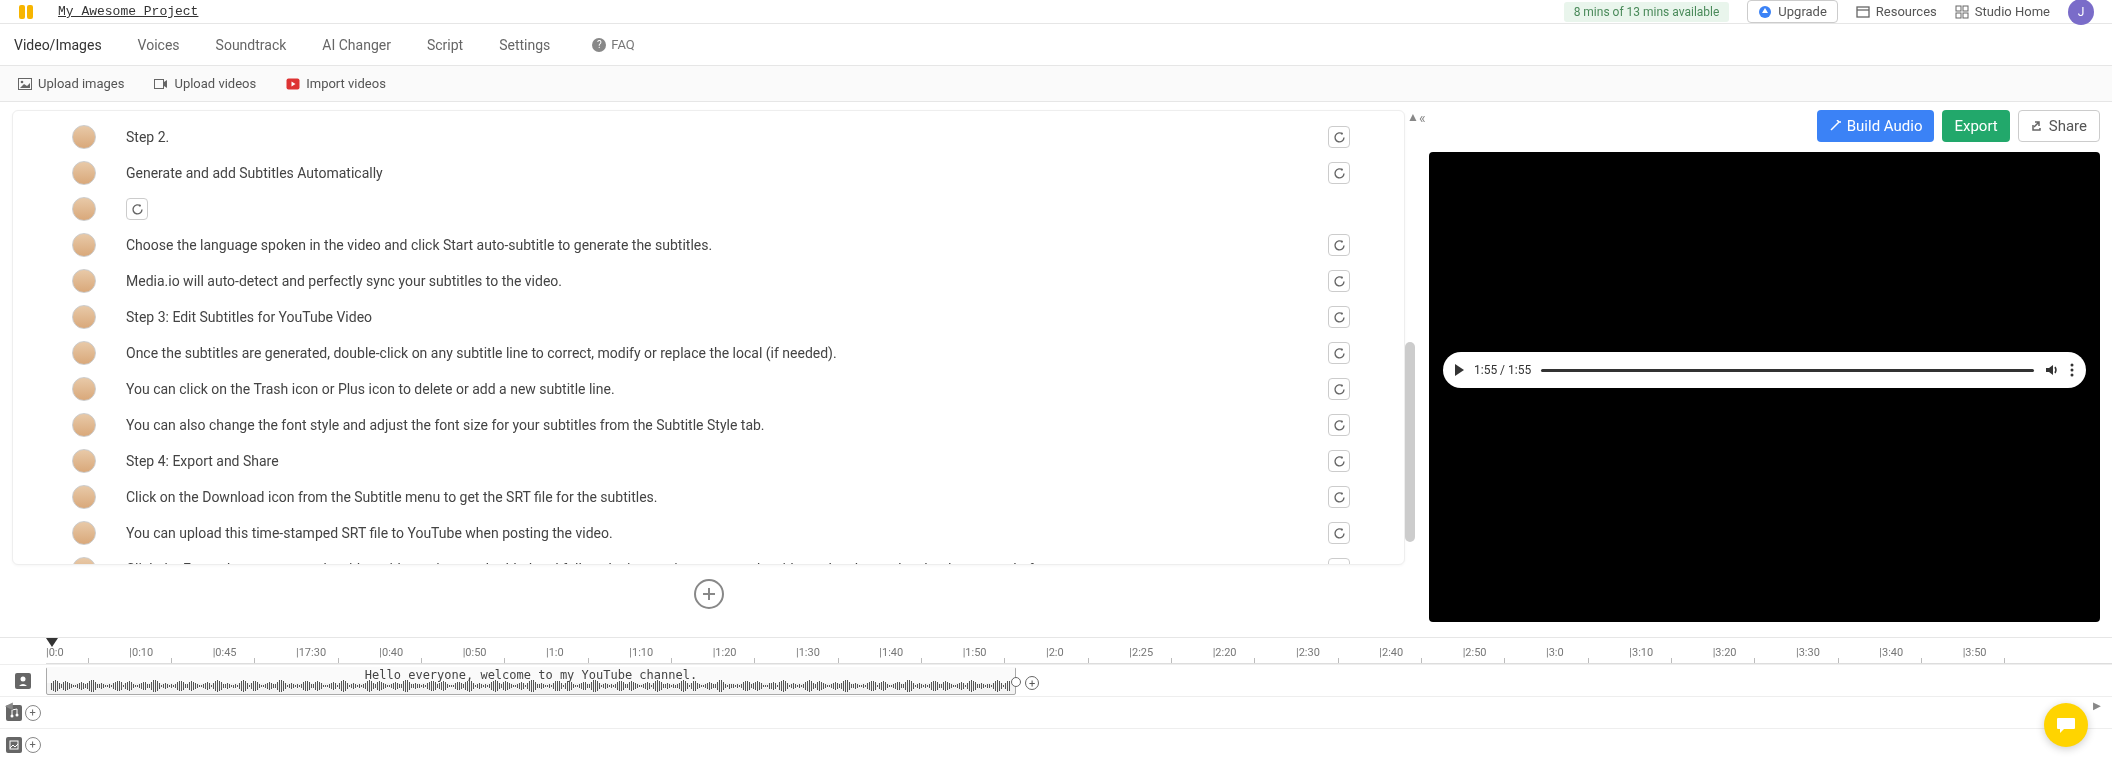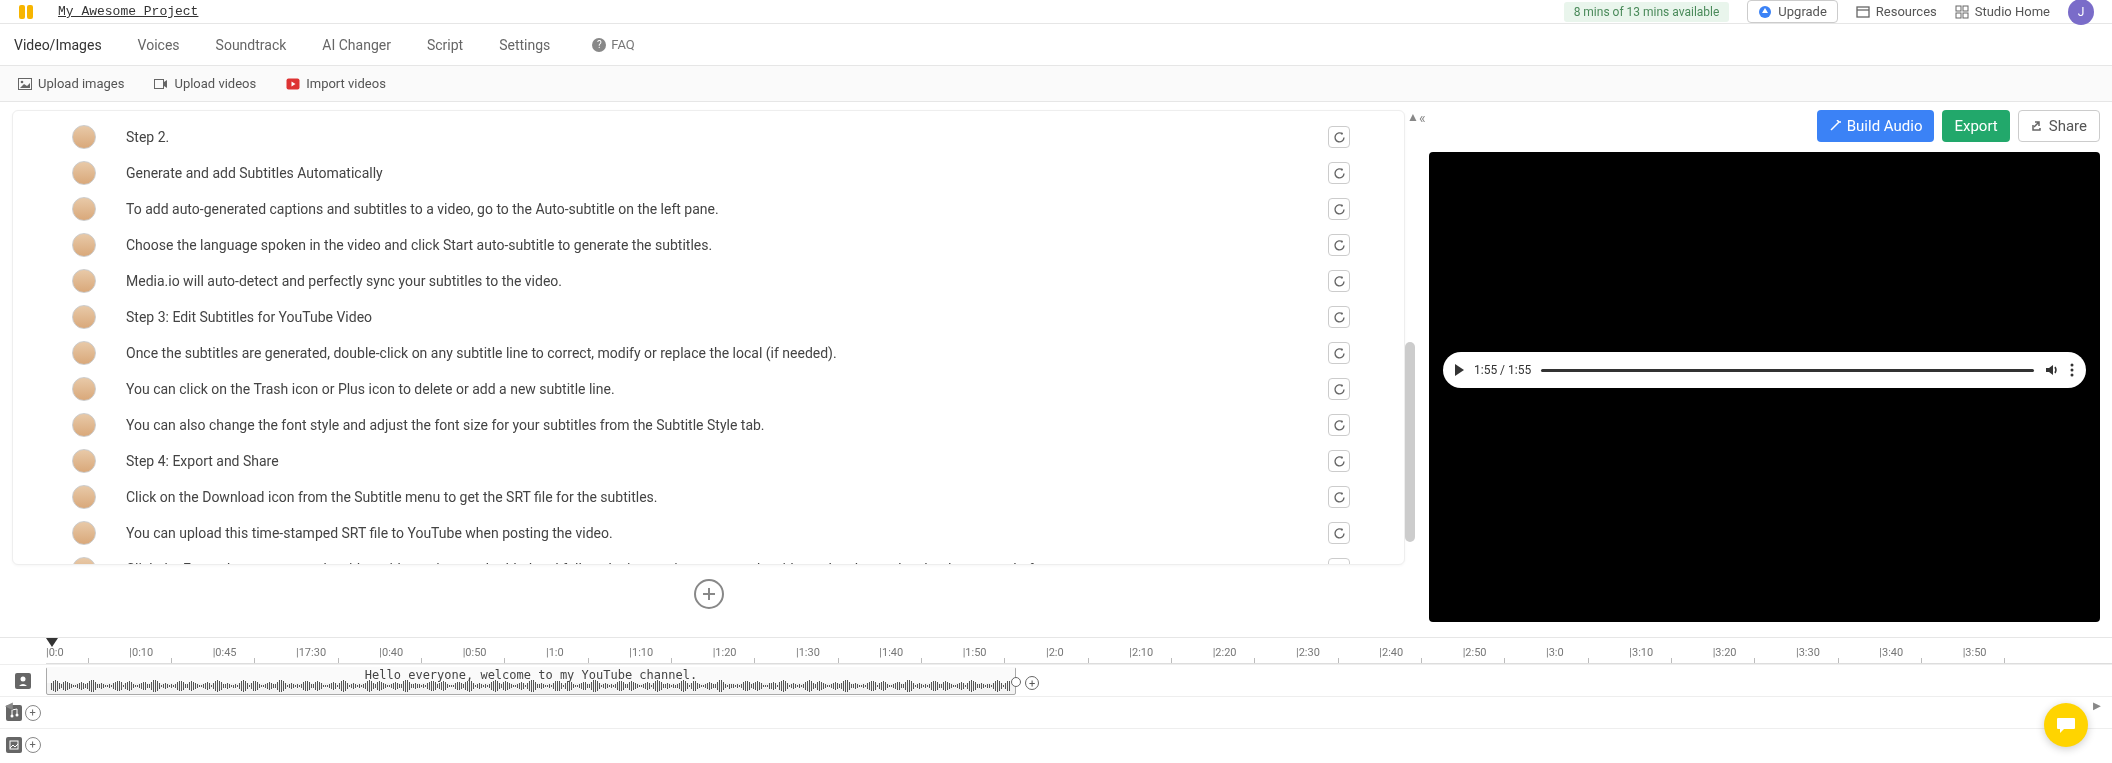--- a/index.html
+++ b/index.html
@@ -191,21 +191,20 @@
           <div class="script-text">Generate and add Subtitles Automatically</div>
           <div class="refresh-icon">
             <svg width="13" height="13" viewBox="0 0 13 13">
               <path d="M11 6.5 A4.5 4.5 0 1 1 9.5 3" fill="none" stroke="#666" stroke-width="1.4"></path>
               <path d="M9 1 L10 3.2 L7.8 3.4 Z" fill="#666"></path>
             </svg>
           </div>
         </div>
         <div class="script-row">
           <div class="avatar-img"></div>
-          <div class="script-text">To add auto-generated captions and subtitles to a video, go to the Auto-subtitle on the left pane.</div>
           <div class="refresh-icon">
             <svg width="13" height="13" viewBox="0 0 13 13">
               <path d="M11 6.5 A4.5 4.5 0 1 1 9.5 3" fill="none" stroke="#666" stroke-width="1.4"></path>
               <path d="M9 1 L10 3.2 L7.8 3.4 Z" fill="#666"></path>
             </svg>
           </div>
         </div>
         <div class="script-row">
           <div class="avatar-img"></div>
           <div class="script-text">Choose the language spoken in the video and click Start auto-subtitle to generate the subtitles.</div>
@@ -384,21 +383,21 @@
       <div class="ruler-mark" style="left: 666.667px;">|1:20</div>
       <div class="ruler-tick" style="left: 708.333px;"></div>
       <div class="ruler-mark" style="left: 750px;">|1:30</div>
       <div class="ruler-tick" style="left: 791.667px;"></div>
       <div class="ruler-mark" style="left: 833.333px;">|1:40</div>
       <div class="ruler-tick" style="left: 875px;"></div>
       <div class="ruler-mark" style="left: 916.667px;">|1:50</div>
       <div class="ruler-tick" style="left: 958.333px;"></div>
       <div class="ruler-mark" style="left: 1000px;">|2:0</div>
       <div class="ruler-tick" style="left: 1041.67px;"></div>
-      <div class="ruler-mark" style="left: 1083.33px;">|2:10</div>
+      <div class="ruler-mark" style="left: 1083.33px;">|2:25</div>
       <div class="ruler-tick" style="left: 1125px;"></div>
       <div class="ruler-mark" style="left: 1166.67px;">|2:20</div>
       <div class="ruler-tick" style="left: 1208.33px;"></div>
       <div class="ruler-mark" style="left: 1250px;">|2:30</div>
       <div class="ruler-tick" style="left: 1291.67px;"></div>
       <div class="ruler-mark" style="left: 1333.33px;">|2:40</div>
       <div class="ruler-tick" style="left: 1375px;"></div>
       <div class="ruler-mark" style="left: 1416.67px;">|2:50</div>
       <div class="ruler-tick" style="left: 1458.33px;"></div>
       <div class="ruler-mark" style="left: 1500px;">|3:0</div>

